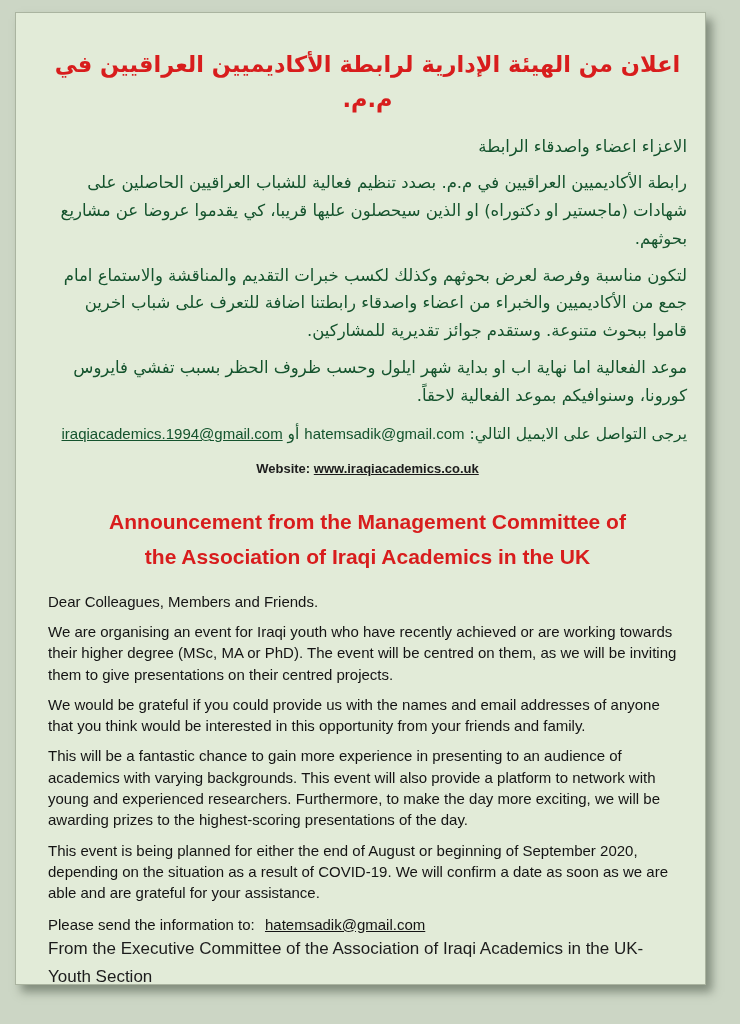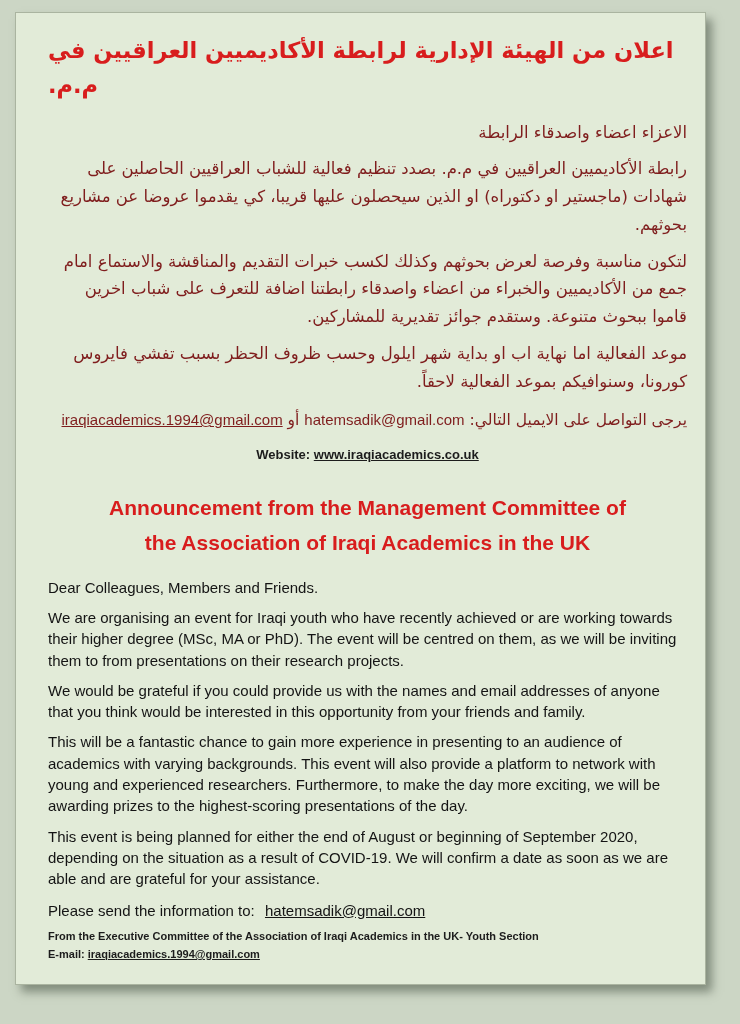--- a/index.html
+++ b/index.html
@@ -25,31 +25,31 @@
     padding:16px 18px 0 32px;
     overflow:hidden;
   }
   
   .ar{
     direction:rtl;
     text-align:right;
     font-family:"DejaVu Sans",sans-serif;
     font-size:16.5px;
     line-height:1.68;
-    color:#7f1d1d;
+    color:#14532d;
   }
   .ar-title{
     direction:rtl;
-    text-align:left;
+    text-align:center;
     font-family:"DejaVu Sans",sans-serif;
     font-weight:bold;
     font-size:22.5px;
     line-height:1.55;
     color:var(--accent_red);
-    margin-top:4px;
+    margin-top:18px;
   }
   .ar-greeting{margin-top:16px;}
   .ar-para{margin-top:9px;}
   .ar-contact{margin-top:12px;font-size:15.5px;}
   .ar-contact .latin{font-family:"Liberation Sans",sans-serif;font-size:15px;}
   a.link, .underline{
     color:inherit;
     text-decoration:underline;
     cursor:pointer;
     text-align:center;
@@ -76,24 +76,23 @@
     font-size:15px;
     line-height:1.42;
     margin-top:9px;
     color:#141414;
   }
   .en-salutation{margin-top:16px;}
   .send-line{margin-top:10px;font-size:15px;}
   .send-line .link{margin-left:6px;font-weight:500;}
   
   .footer{
-    margin-top:6px;
-    font-size:11px;
+    margin-top:0;
+    font-size:17px;
     line-height:1.64;
-    font-weight:bold;
   }
 </style>
 </head>
 <body>
 
 <div class="page">
 
   <h1 class="ar-title">اعلان من الهيئة الإدارية لرابطة الأكاديميين العراقيين في م.م.</h1>
 
   <p class="ar ar-greeting">الاعزاء اعضاء واصدقاء الرابطة</p>
@@ -118,21 +117,21 @@
     </div>
   </div>
 
   <h2 class="en-heading">
     <span>Announcement from the Management  Committee of</span><br>
     <span>the Association of Iraqi Academics in the UK</span>
   </h2>
 
   <p class="en en-salutation">Dear Colleagues, Members and Friends.</p>
 
-  <p class="en">We are organising an event for Iraqi youth who have recently achieved or are working towards their higher degree (MSc, MA or PhD).  The event will be centred on them, as we will be inviting them to from presentations on their research projects.</p>
+  <p class="en">We are organising an event for Iraqi youth who have recently achieved or are working towards their higher degree (MSc, MA or PhD).  The event will be centred on them, as we will be inviting them to give presentations on their centred projects.</p>
 
   <p class="en">We would be grateful if you could provide us with the names and email addresses of anyone that you think would be interested in this opportunity from your friends and family.</p>
 
   <p class="en">This will be a fantastic chance to gain more experience in presenting to an audience of academics with varying backgrounds. This event will also provide a platform to network with young and experienced researchers. Furthermore, to make the day more exciting, we will be awarding prizes to the highest-scoring presentations of the day.</p>
 
   <p class="en">This event is being planned for either the end of August or beginning of September 2020, depending on the situation as a result of COVID-19. We will confirm a date as soon as we are able and are grateful for your assistance.</p>
 
   <p class="en send-line">
     <span>Please send the information to:</span>
     <a class="link">hatemsadik@gmail.com</a>

